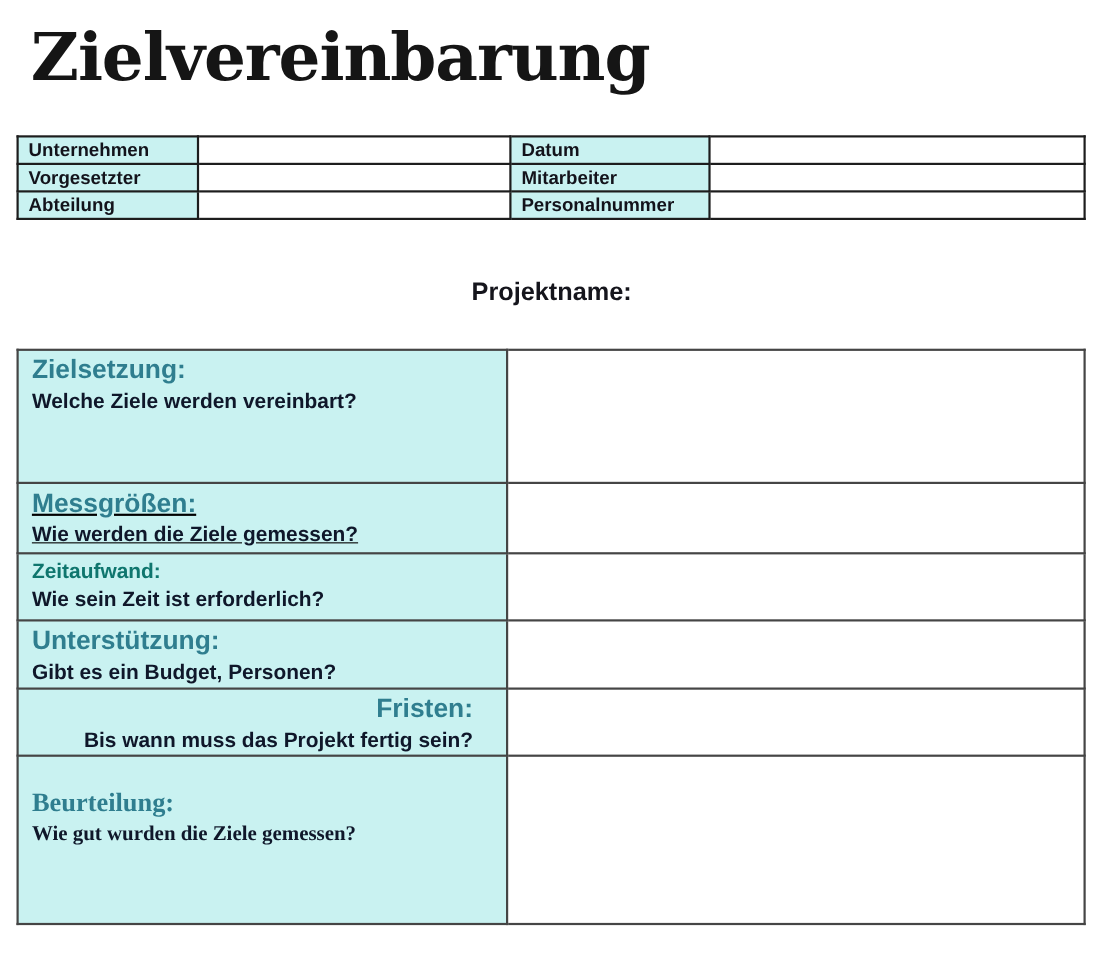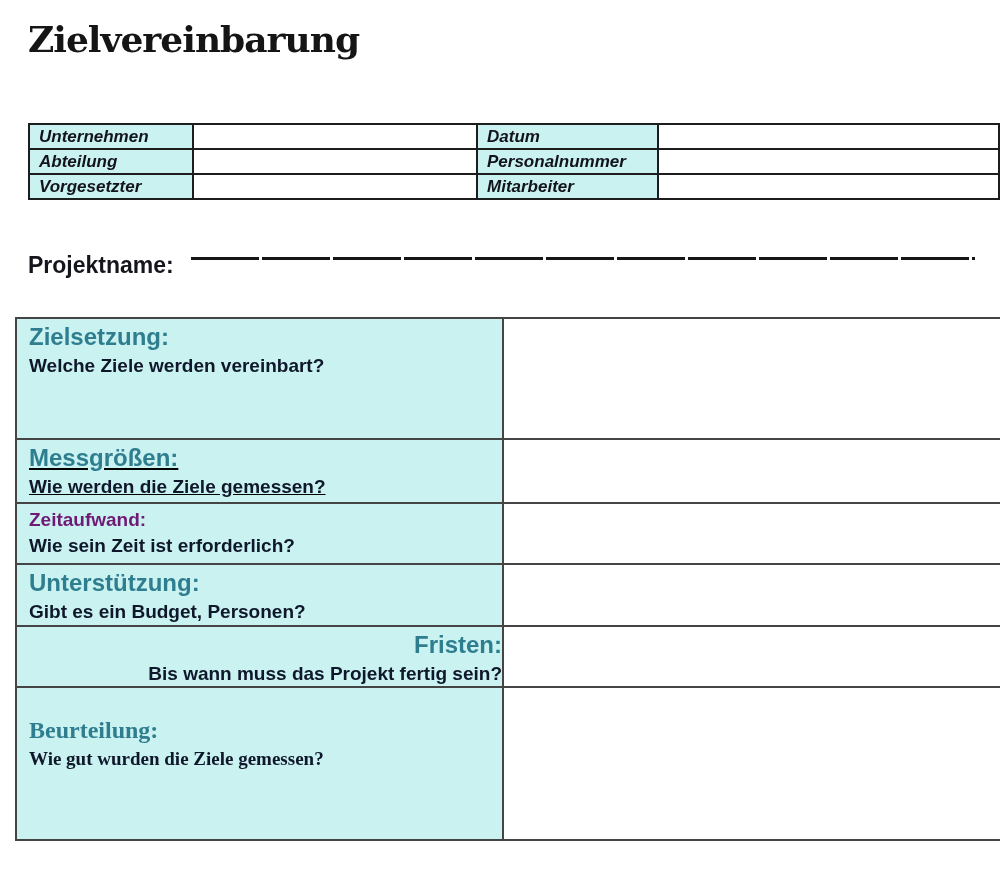--- a/index.html
+++ b/index.html
@@ -7,78 +7,78 @@
   body {
     width: 1000px; height: 872px; position: relative;
     font-family: "Liberation Sans", sans-serif;
     -webkit-font-smoothing: antialiased;
   }
 
   
   .title {
     position: absolute; top: 18px; left: 28px; margin: 0;
     font-family: "DejaVu Serif", serif;
-    font-size: 36px; font-weight: bold; color: #151515;
+    font-size: 60px; font-weight: bold; color: #151515;
     letter-spacing: -1px;
   }
 
   
   .info-table {
-    position: absolute; top: 123px; left: 28px; width: 970px;
-    border-collapse: collapse; table-layout: fixed; font-style: italic;
+    position: absolute; top: 123px; left: 15px; width: 970px;
+    border-collapse: collapse; table-layout: fixed;
   }
   .info-table td {
     border: 2px solid #1d1d1d;
     height: 25px; padding: 0 0 0 9px;
     font-size: 17px; font-weight: bold; color: #13131b;
     vertical-align: middle; line-height: 1;
   }
   .info-table td.label { background: #c9f2f1; }
   .info-table td.value { background: #ffffff; }
   .col-l1 { width: 164px; } .col-v1 { width: 284px; }
   .col-l2 { width: 181px; } .col-v2 { width: 341px; }
 
   
   .project-row {
     position: absolute; top: 250px; left: 28px; width: 947px;
-    display: flex; align-items: flex-start;
+    display: flex; align-items: center; flex-direction: column;
   }
   .project-label {
     font-size: 23px; font-weight: bold; color: #15151c;
     line-height: 30px; white-space: nowrap;
   }
   .project-line {
     flex: 1; height: 10px; margin-left: 17px; margin-bottom: 1px;
     background: repeating-linear-gradient(90deg, #161616 0px, #161616 68px, transparent 68px, transparent 71px);
     background-size: 100% 3.5px; background-position: bottom; background-repeat: no-repeat;
   }
 
   
   .goal-table {
     position: absolute; top: 317px; left: 15px; width: 970px;
     border-collapse: collapse; table-layout: fixed;
   }
   .goal-table td {
     border: 2px solid #454545; padding: 0; vertical-align: top;
   }
-  .goal-table td.q-cell { background: #c9f2f1; width: 487px; padding: 4px 0 0 12px; }
+  .goal-table td.q-cell { background: #c9f2f1; width: 445px; padding: 4px 30px 0 12px; }
   .goal-table td.a-cell { background: #ffffff; width: 525px; }
   tr.row-1 td { height: 121px; }
   tr.row-2 td { height: 64px; text-decoration: underline; }
   tr.row-3 td { height: 61px; }
   tr.row-4 td { height: 62px; }
   tr.row-5 td { height: 61px; text-align: right; }
   tr.row-6 td { height: 153px; }
   tr.row-6 td.q-cell { padding-top: 28px; font-family: Liberation Serif, serif; }
 
   .q-heading {
     font-size: 24px; font-weight: bold; color: #2f7e8f;
     line-height: 1.2; letter-spacing: 0;
   }
-  .q-heading.small { font-size: 19px; color: #701a75; line-height: 1.25; }
+  .q-heading.small { font-size: 19px; color: #0f766e; line-height: 1.25; }
   .q-question {
     font-size: 19px; font-weight: bold; color: #0f172a;
     line-height: 1.3; margin-top: 2px;
   }
 </style>
 </head>
 <body>
 
 <h1 class="title">Zielvereinbarung</h1>
 
@@ -90,29 +90,29 @@
       <col class="col-v2">
   </colgroup>
   <tbody>
     <tr>
       <td class="label">Unternehmen</td>
       <td class="value"></td>
       <td class="label">Datum</td>
       <td class="value"></td>
     </tr>
     <tr>
+      <td class="label">Vorgesetzter</td>
+      <td class="value"></td>
+      <td class="label">Mitarbeiter</td>
+      <td class="value"></td>
+    </tr>
+    <tr>
       <td class="label">Abteilung</td>
       <td class="value"></td>
       <td class="label">Personalnummer</td>
-      <td class="value"></td>
-    </tr>
-    <tr>
-      <td class="label">Vorgesetzter</td>
-      <td class="value"></td>
-      <td class="label">Mitarbeiter</td>
       <td class="value"></td>
     </tr>
   </tbody>
 </table>
 
 <div class="project-row">
   <span class="project-label">Projektname:</span>
   <span class="project-line"></span>
 </div>
 

